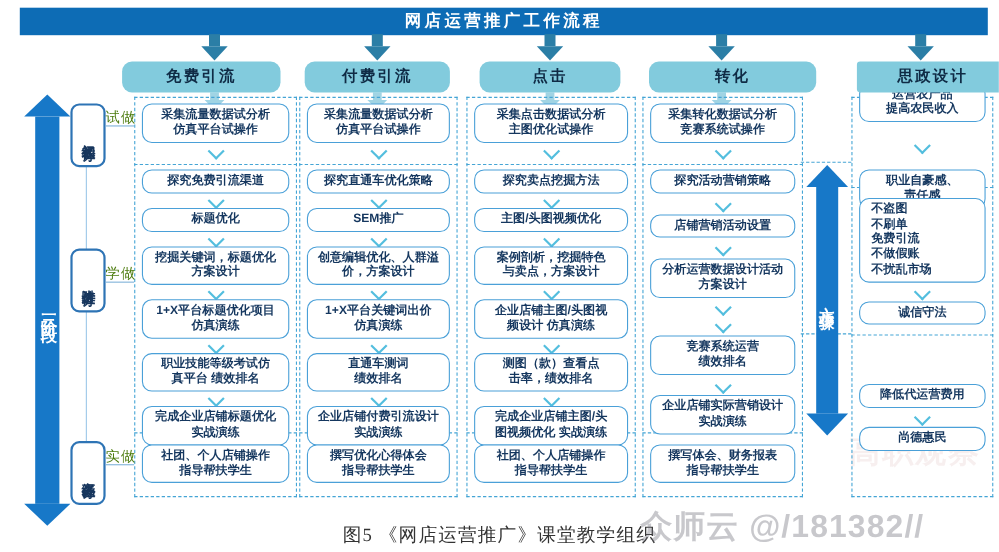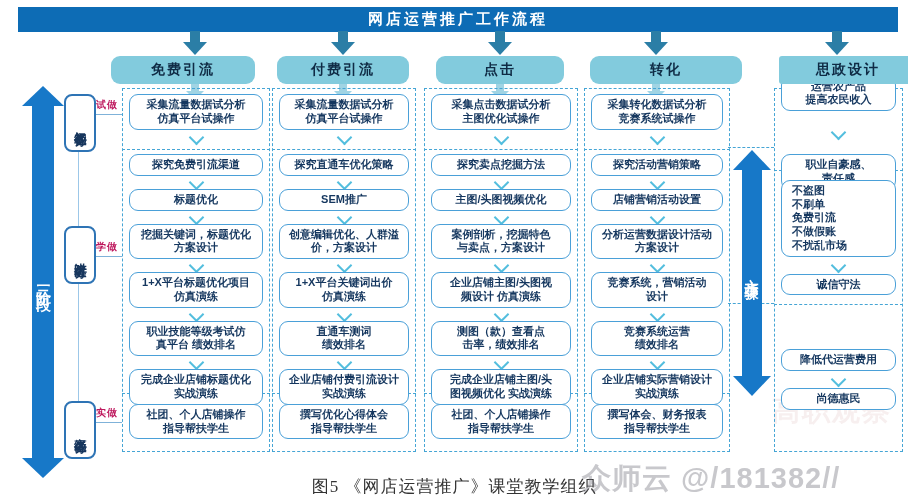--- a/index.html
+++ b/index.html
@@ -55,21 +55,21 @@
   .v-arrow .shaft span{writing-mode:vertical-rl;color:#fff;font-weight:bold;font-size:15px;letter-spacing:6px;}
   #six-steps .ah{border-left-width:19px;border-right-width:19px;}
   #six-steps .shaft{width:20px;}
   #six-steps .shaft span{font-size:14px;letter-spacing:4px;}
 
   
   .stage-box{position:absolute;left:64px;width:28px;height:54px;border:2px solid #2e74b5;border-radius:8px;
              background:#fff;display:flex;align-items:center;justify-content:center;z-index:2;}
   .stage-box span{writing-mode:vertical-rl;font-weight:bold;font-size:12.5px;color:#17365d;letter-spacing:1px;}
   .stage-link{position:absolute;left:78px;top:150px;height:252px;width:0;border-left:1.5px solid #9cc7e8;z-index:1;}
-  .mode{position:absolute;left:96px;font-weight:bold;font-size:10px;color:#be185d;letter-spacing:1px;z-index:2;}
+  .mode{position:absolute;left:96px;font-weight:normal;font-size:13px;color:#4d7c0f;letter-spacing:1px;z-index:2;}
   .mode-line{position:absolute;left:96px;width:26px;border-top:1.2px solid #7fb2d9;z-index:2;}
 
   .hdash{position:absolute;border-top:1.5px dashed #45a5d5;z-index:0;}
 
   .caption{position:absolute;top:475px;left:0;width:100%;text-align:center;
            font-family:"Liberation Serif","DejaVu Serif",serif;font-size:17px;color:#333;letter-spacing:1px;}
   .wm-brand{position:absolute;left:582px;top:459px;font-size:29px;font-weight:bold;
             color:rgba(110,110,120,0.38);letter-spacing:1px;white-space:nowrap;z-index:4;}
   .wm-bg{position:absolute;left:772px;top:392px;font-size:28px;font-weight:bold;
          color:rgba(200,150,150,0.15);letter-spacing:2px;z-index:0;}
@@ -259,22 +259,20 @@
       <div class="conn"></div>
     </div>
     <div class="band b2">
       <div class="tbox">探究活动营销策略</div>
       <div class="conn"></div>
       <div class="tbox">店铺营销活动设置</div>
       <div class="conn"></div>
       <div class="tbox">分析运营数据设计活动
 方案设计</div>
       <div class="conn"></div>
-      <div class="tbox">竞赛系统，营销活动
-设计</div>
       <div class="conn"></div>
       <div class="tbox">竞赛系统运营
 绩效排名</div>
       <div class="conn"></div>
       <div class="tbox">企业店铺实际营销设计
 实战演练</div>
     </div>
     <div class="band b3">
       <div class="tbox">撰写体会、财务报表
 指导帮扶学生</div>

